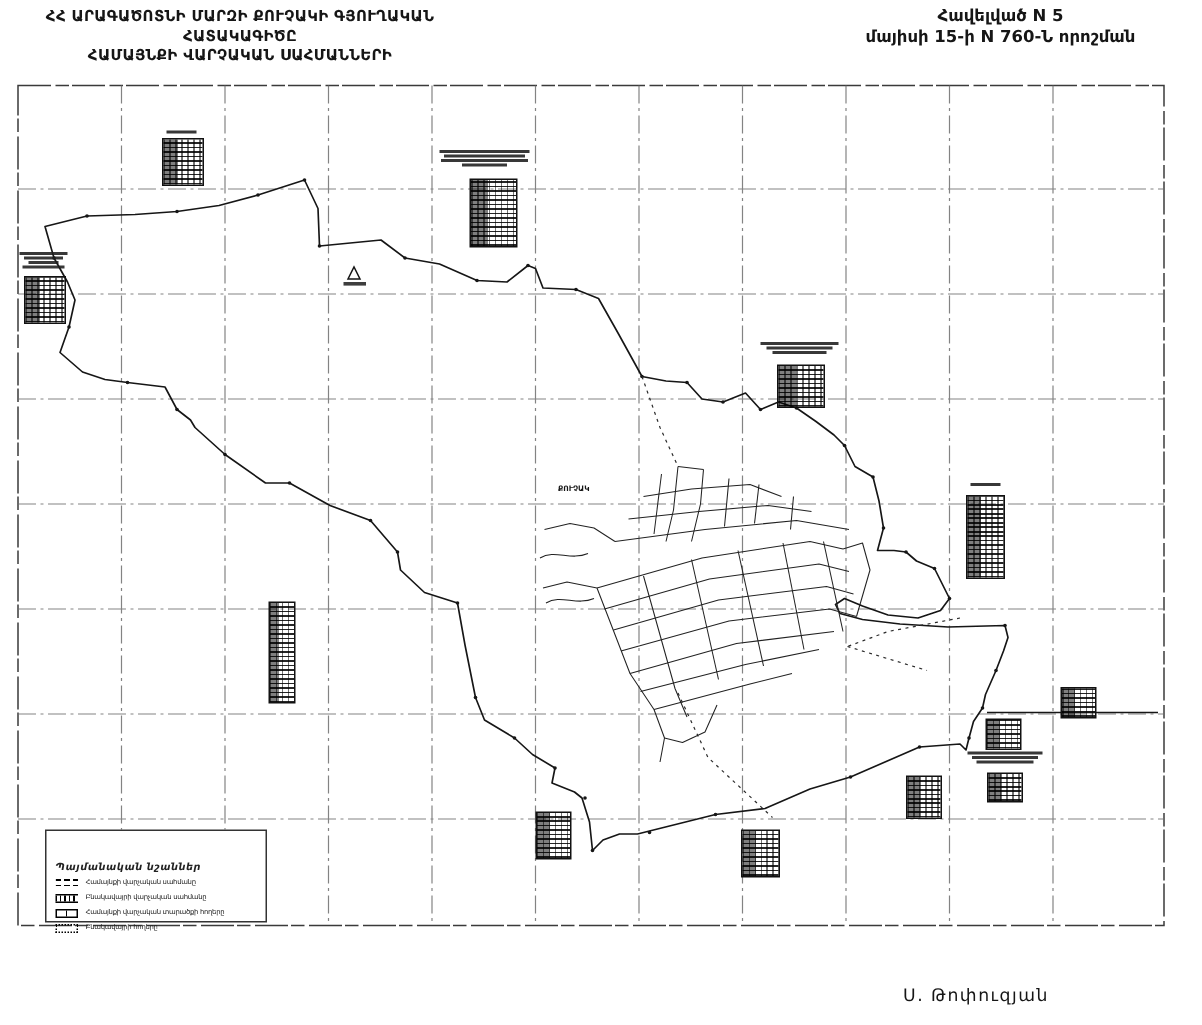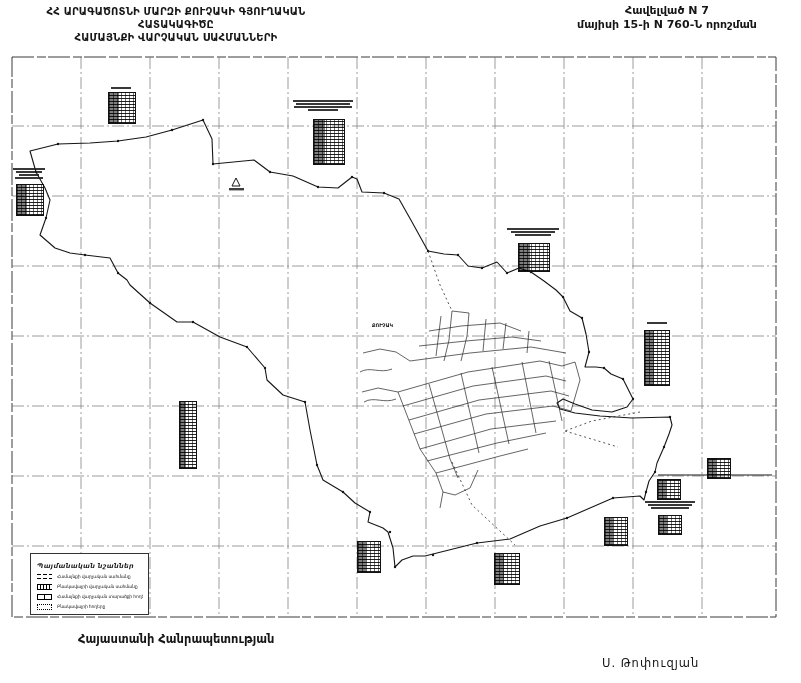--- a/index.html
+++ b/index.html
@@ -4,21 +4,21 @@
 <style>
   html,body{margin:0;padding:0;background:#fff;}
   body{
     width:801px;height:683px;position:relative;overflow:hidden;
     font-family:"DejaVu Sans",sans-serif;color:#161616;
     -webkit-font-smoothing:none;
   }
   .abs{position:absolute;}
   
   .title-left{
-    left:34px;top:5px;width:284px;text-align:center;
+    left:18px;top:5px;width:284px;text-align:center;
     font-size:10px;font-weight:bold;line-height:1.3;letter-spacing:.2px;
   }
   .title-right{
     left:536px;top:4px;width:262px;text-align:center;
     font-size:11px;font-weight:bold;line-height:1.28;
   }
   
   .footer-left{
     left:78px;top:632px;width:320px;text-align:left;
     font-size:11.5px;font-weight:bold;line-height:1.32;
@@ -33,22 +33,22 @@
     position:absolute;border:1px solid #111;
     background:
       linear-gradient(90deg, rgba(0,0,0,.50) 0 38%, rgba(0,0,0,0) 38%),
       repeating-linear-gradient(0deg, rgba(0,0,0,.85) 0 1px, rgba(0,0,0,0) 1px 3px),
       repeating-linear-gradient(90deg, rgba(0,0,0,.55) 0 1px, rgba(0,0,0,0) 1px 4px);
   }
   .cap{position:absolute;}
   .cap .ln{height:2px;background:#1c1c1c;margin:0 auto 1px auto;opacity:.88;}
   
   .legend{
-    left:30px;top:553px;width:119px;height:62px;
-    border:1px solid #333;background:#fff;padding:8px 5px 0 6px;box-sizing:border-box;
+    left:30px;top:553px;width:148px;height:62px;
+    border:1px solid #333;background:#fff;padding:20px 5px 0 6px;box-sizing:border-box;
   }
   .legend-title{font-size:6.5px;font-weight:bold;letter-spacing:.4px;color:#222;margin-bottom:3px;font-style:italic;}
   .legend-row{display:flex;align-items:center;margin-bottom:3px;height:7px;}
   .legend-sym{width:15px;height:6px;margin-right:5px;flex:0 0 auto;box-sizing:border-box;}
   .sym-dashes{height:5px;background:
       repeating-linear-gradient(0deg,#000 0 1px,transparent 1px 4px);
       -webkit-mask-image:repeating-linear-gradient(90deg,#000 0 4px,transparent 4px 6px);
       mask-image:repeating-linear-gradient(90deg,#000 0 4px,transparent 4px 6px);}
   .sym-hatch{border-top:1px solid #000;border-bottom:1px solid #000;background:
       repeating-linear-gradient(90deg,#000 0 1px,transparent 1px 3px);}
@@ -59,21 +59,21 @@
 </head>
 <body>
 
 <div class="abs title-left">
   <div>ՀՀ ԱՐԱԳԱԾՈՏՆԻ ՄԱՐԶԻ ՔՈՒՉԱԿԻ ԳՅՈՒՂԱԿԱՆ</div>
   <div>ՀԱՏԱԿԱԳԻԾԸ</div>
   <div>ՀԱՄԱՅՆՔԻ ՎԱՐՉԱԿԱՆ ՍԱՀՄԱՆՆԵՐԻ</div>
 </div>
 
 <div class="abs title-right">
-  <div>Հավելված N 7</div>
+  <div>Հավելված N 5</div>
   <div>մայիսի 15-ի N 760-Ն որոշման</div>
 </div>
 
 <svg id="map-svg" class="abs" width="801" height="683" viewBox="0 0 801 683">
 
   <rect x="12" y="57" width="764" height="560" fill="none" stroke="#3a3a3a" stroke-width="1" stroke-dasharray="22 3 9 2"></rect>
 
   <g stroke="#6e6e6e" stroke-width="0.8" stroke-dasharray="12 3 2 3" opacity="0.85">
     <line x1="81" y1="57" x2="81" y2="617"></line>
     <line x1="150" y1="57" x2="150" y2="617"></line>
@@ -265,15 +265,14 @@
     <span class="legend-sym sym-box"></span>
     <span class="legend-label">Համայնքի վարչական տարածքի հողերը</span>
   </div>
   <div class="legend-row">
     <span class="legend-sym sym-dotbox"></span>
     <span class="legend-label">Բնակավայրի հողերը</span>
   </div>
 </div>
 
 <div class="abs footer-left">
-  <div>Հայաստանի Հանրապետության</div>
 </div>
 <div class="abs signature">Ս. Թոփուզյան</div>
 
 </body></html>

